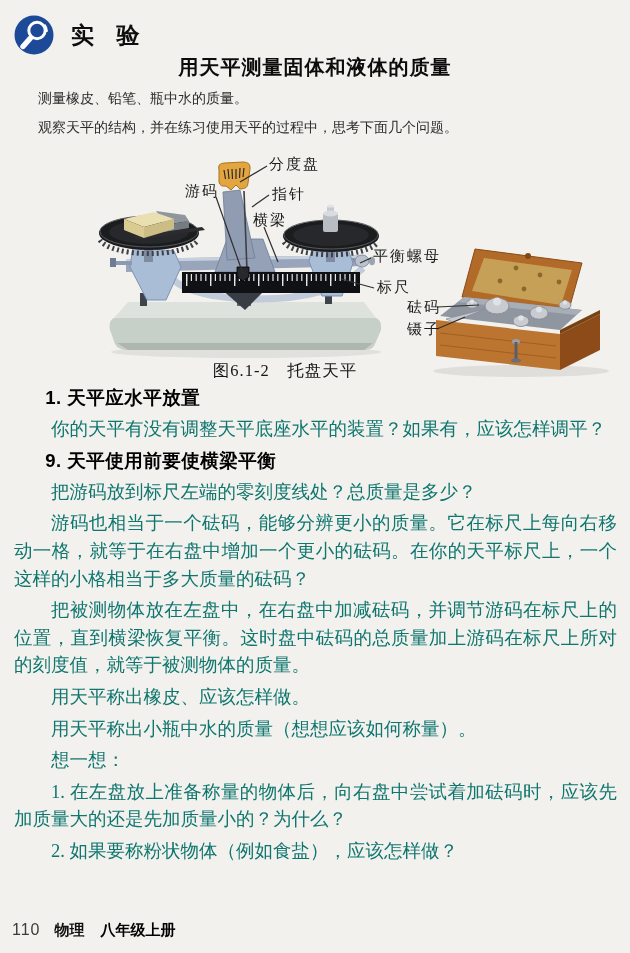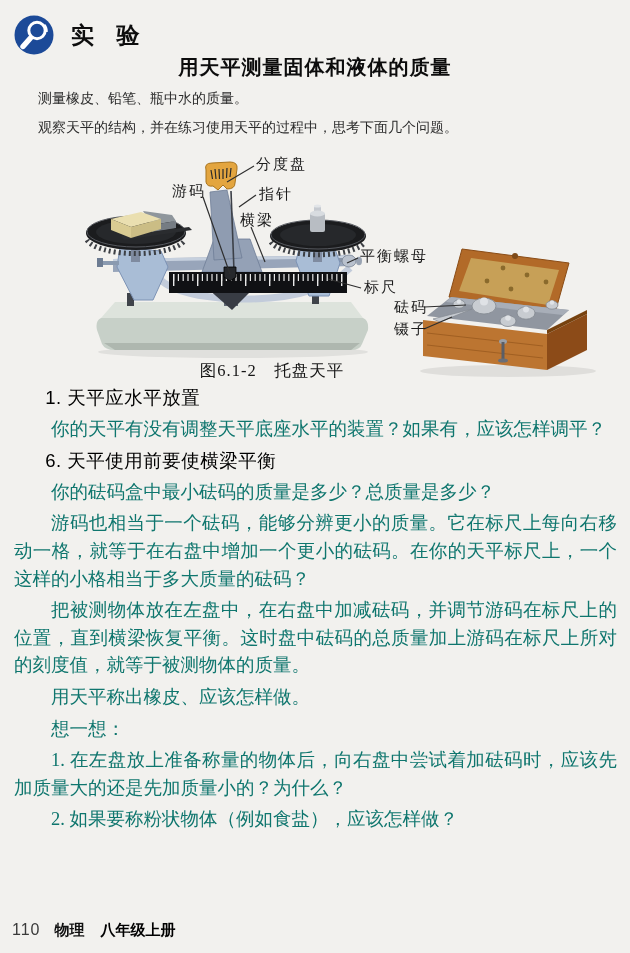--- a/index.html
+++ b/index.html
@@ -15,34 +15,34 @@
     font-weight:bold;font-size:23px;letter-spacing:8px;color:#0e0e0e;
   }
   .page-title{
     position:absolute;top:54px;left:0;width:100%;text-align:center;
     font-family:"Liberation Sans","DejaVu Sans",sans-serif;
     font-weight:bold;font-size:20px;color:#0c0c0c;letter-spacing:1px;
   }
   .intro{position:absolute;top:84px;left:10px;right:9px;}
   .intro p{margin:0;font-size:14px;line-height:29px;text-indent:2em;text-align:justify;color:#2c2c2c;}
 
-  .figure{position:absolute;top:150px;left:3px;width:530px;height:235px;}
+  .figure{position:absolute;top:150px;left:16px;width:530px;height:235px;}
   .figure svg{position:absolute;left:0;top:0;}
   .fig-label{
     position:absolute;font-size:15px;color:#1c1c1c;letter-spacing:2px;white-space:nowrap;
   }
   .fig-caption{
     position:absolute;top:210px;left:4px;width:100%;text-align:center;
     font-size:16.5px;color:#161616;letter-spacing:1px;
   }
   .content{position:absolute;top:384px;left:10px;right:9px;}
   .content p{margin:4px;font-size:18.5px;line-height:27.6px;text-indent:2em;text-align:justify;color:#0f766e;}
   .content h3{
     margin:0;font-family:"Liberation Sans","DejaVu Sans",sans-serif;
-    font-size:18.5px;line-height:27.6px;font-weight:normal;color:#000;
+    font-size:18.5px;line-height:27.6px;font-weight:bold;color:#000;
     text-indent:1.9em;letter-spacing:0.5px;
   }
   .footer{position:absolute;left:12px;top:921px;display:flex;align-items:baseline;}
   .footer .num{
     font-family:"Liberation Sans","DejaVu Sans",sans-serif;
     font-size:16px;color:#3a3a3a;letter-spacing:1px;
   }
   .footer .subj{
     font-family:"Liberation Sans","DejaVu Sans",sans-serif;
     font-weight:bold;font-size:15px;color:#101010;margin-left:14px;
@@ -212,25 +212,26 @@
   <span class="fig-label" style="left:361px;top:128px">标尺</span>
   <span class="fig-label" style="left:391px;top:148px">砝码</span>
   <span class="fig-label" style="left:391px;top:170px">镊子</span>
 
   <div class="fig-caption">图6.1-2　托盘天平</div>
 </div>
 
 <div class="content">
   <h3>1. 天平应水平放置</h3>
   <p>你的天平有没有调整天平底座水平的装置？如果有，应该怎样调平？</p>
-  <h3>6. 天平使用前要使横梁平衡</h3>
-  <p>你的砝码盒中最小砝码的质量是多少？总质量是多少？</p>
+  <h3>9. 天平使用前要使横梁平衡</h3>
+  <p>把游码放到标尺左端的零刻度线处？总质量是多少？</p>
   <p>游码也相当于一个砝码，能够分辨更小的质量。它在标尺上每向右移动一格，就等于在右盘中增加一个更小的砝码。在你的天平标尺上，一个这样的小格相当于多大质量的砝码？</p>
   <p>把被测物体放在左盘中，在右盘中加减砝码，并调节游码在标尺上的位置，直到横梁恢复平衡。这时盘中砝码的总质量加上游码在标尺上所对的刻度值，就等于被测物体的质量。</p>
   <p>用天平称出橡皮、应该怎样做。</p>
+  <p>用天平称出小瓶中水的质量（想想应该如何称量）。</p>
   <p>想一想：</p>
   <p>1. 在左盘放上准备称量的物体后，向右盘中尝试着加砝码时，应该先加质量大的还是先加质量小的？为什么？</p>
   <p>2. 如果要称粉状物体（例如食盐），应该怎样做？</p>
 </div>
 
 <div class="footer">
   <span class="num">110</span>
   <span class="subj">物理</span>
   <span class="vol">八年级上册</span>
 </div>

